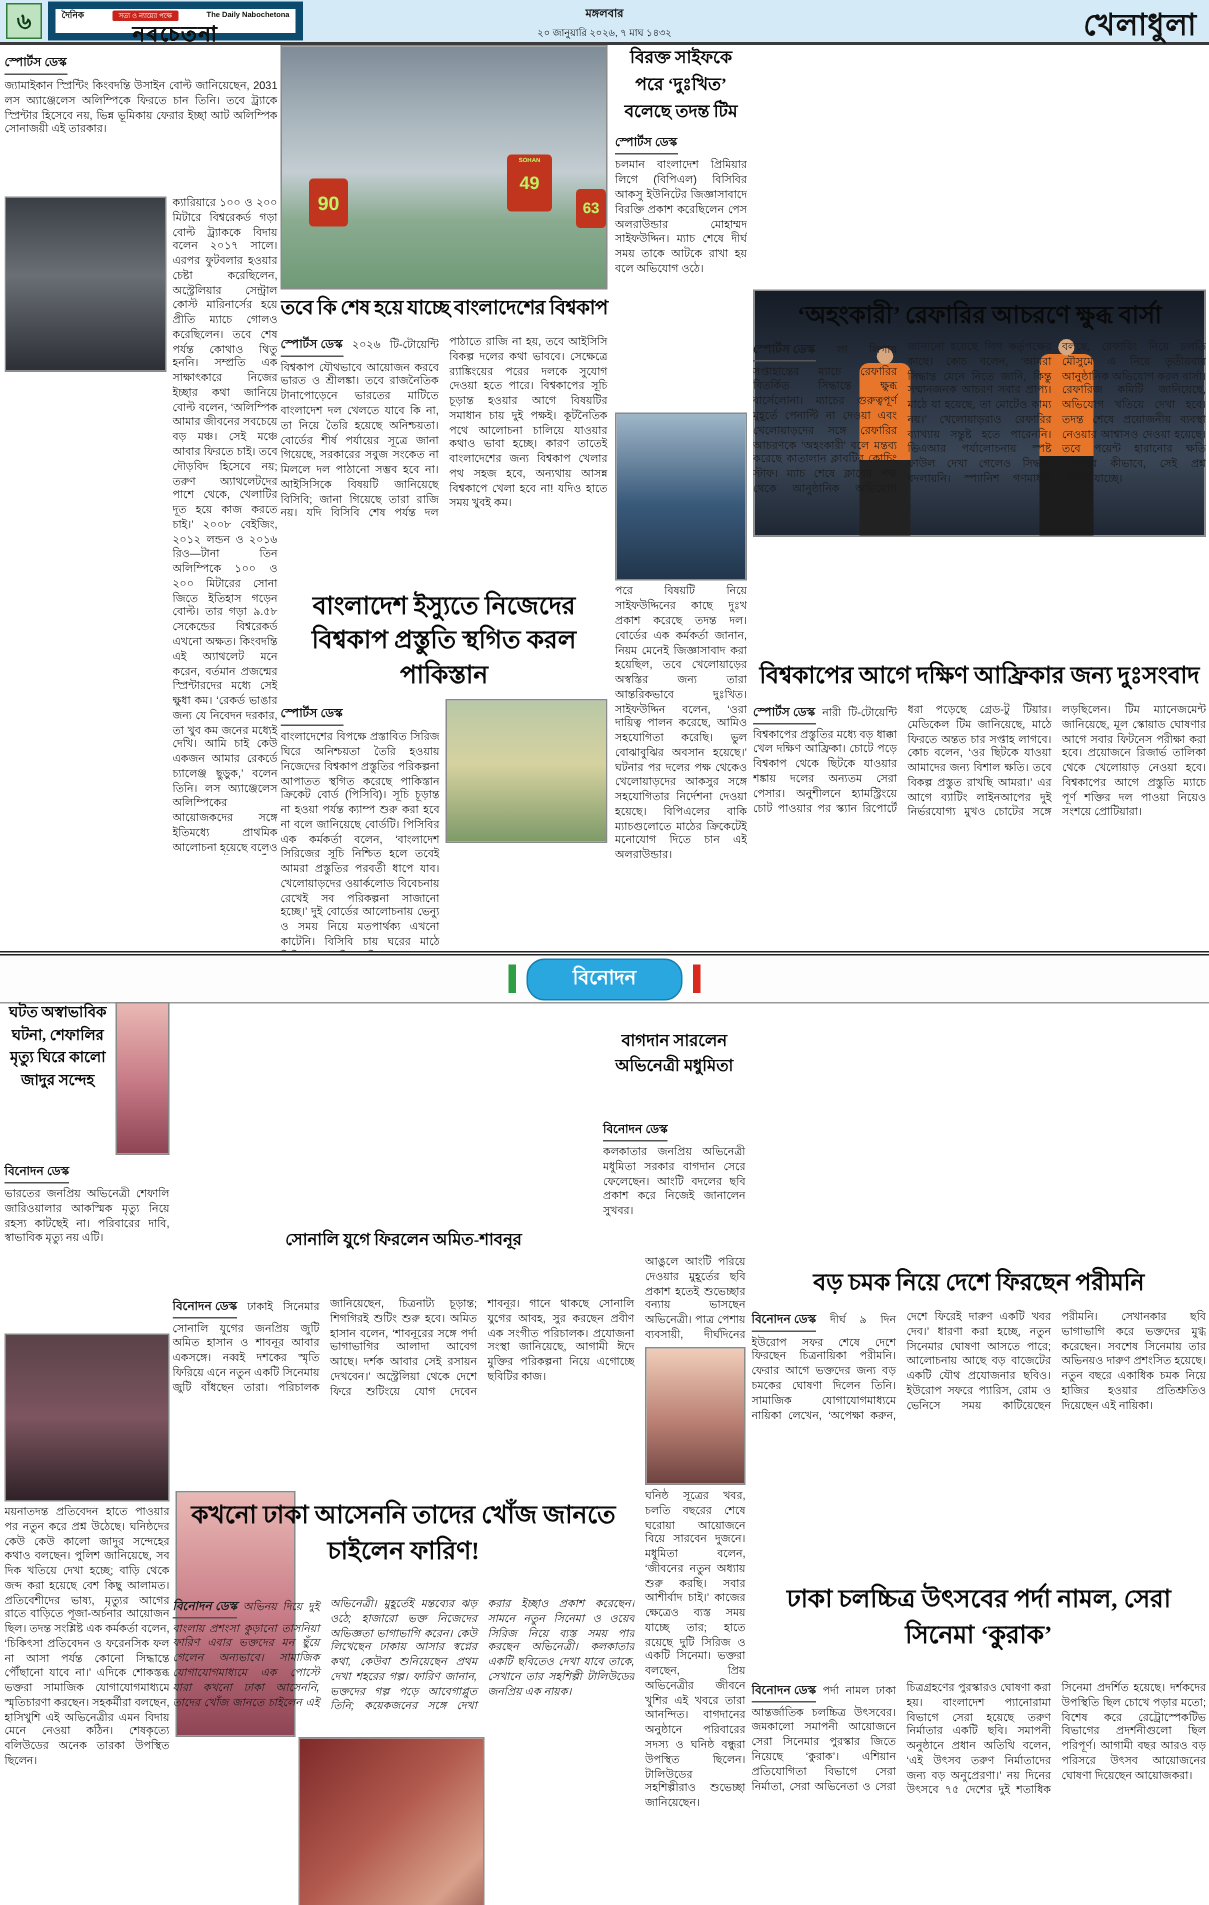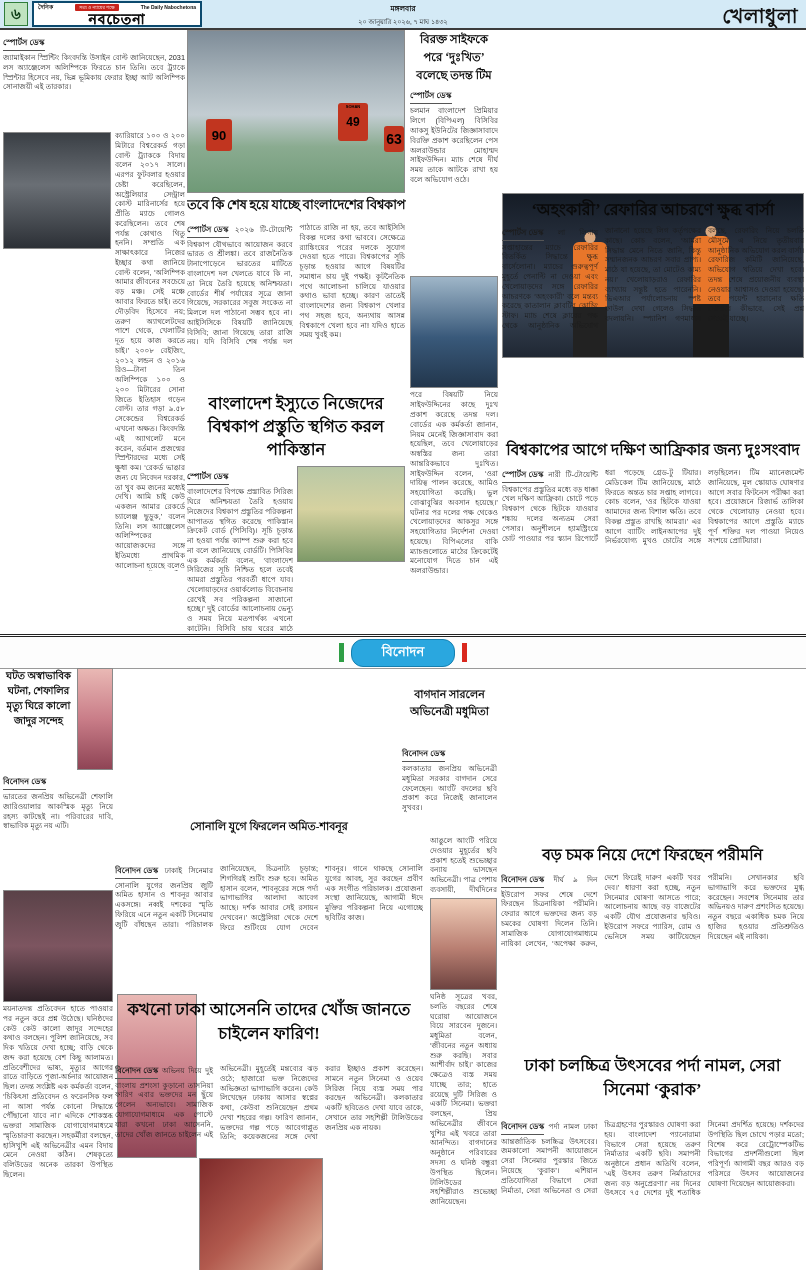--- a/index.html
+++ b/index.html
@@ -5,42 +5,42 @@
   html,body{margin:0;padding:0;background:#e8e8e8;}
   #page{position:relative;width:806px;height:1270px;background:#ffffff;overflow:hidden;
         font-family:"Liberation Sans", sans-serif;color:#111;}
   
   .masthead{position:absolute;left:0;top:0;width:806px;height:28px;background:#d4eaf6;
             border-bottom:2px solid #3b3b3b;}
   .pagenum{position:absolute;left:4px;top:2px;width:22px;height:22px;background:#bfe3c0;
            border:1px solid #2f7d3a;display:flex;align-items:center;justify-content:center;
            font-weight:bold;font-size:15px;color:#0c3b14;}
   .logo{position:absolute;left:32px;top:1px;width:170px;height:26px;background:#fff;
-        border:2px solid #0c4a6e;padding:0 4px;box-sizing:border-box;}
+        border:5px solid #0c4a6e;padding:0 4px;box-sizing:border-box;}
   .logo .tiny-row{display:flex;justify-content:space-between;align-items:center;height:8px;}
   .logo .daily{font-size:6px;font-weight:bold;}
   .logo .ribbon{background:#c8241b;color:#fff;font-size:4.5px;padding:0 4px;border-radius:1px;line-height:7px;}
   .logo .en{font-size:5px;font-weight:bold;}
   .logo .name{font-size:14px;font-weight:bold;letter-spacing:1px;line-height:16px;text-align:center;
               text-shadow:0 0 0 #000;}
   .dateblock{position:absolute;left:300px;top:3px;width:206px;text-align:center;}
   .weekday{font-size:7.5px;font-weight:bold;}
   .dateline{font-size:6.5px;margin-top:2px;}
   .section-title{position:absolute;right:8px;top:1px;font-size:20px;font-weight:bold;letter-spacing:0.5px;}
   
   .art{position:absolute;box-sizing:border-box;}
   .h-big{font-weight:bold;color:#0a0a0a;text-align:center;font-family:"Liberation Serif",serif;}
   .one-line{white-space:nowrap;overflow:hidden;}
   .byline{font-size:8px;font-weight:bold;border-bottom:1px solid #555;display:inline-block;
           padding-bottom:1px;margin:2px 0 2px 0;}
   .bodytxt{font-size:7.3px;line-height:1.34;text-align:justify;color:#1c1c1c;overflow:hidden;}
   .cols2{column-count:2;column-gap:7px;}
   .cols3{column-count:3;column-gap:7px;}
   .photo{position:relative;overflow:hidden;border:1px solid #8a8a8a;box-sizing:border-box;}
-  .jersey{position:absolute;background:#c1351f;border-radius:3px;color:#000000;font-weight:bold;
+  .jersey{position:absolute;background:#c1351f;border-radius:3px;color:#bef264;font-weight:bold;
           display:flex;align-items:center;justify-content:center;}
   .jersey small{font-size:4px;position:absolute;top:1px;left:0;right:0;text-align:center;}
   
   .p-team{background:linear-gradient(180deg,#7e8c98 0%,#a9b5bc 30%,#c3cdd2 52%,#8aab90 72%,#6f9a77 100%);}
   .p-ref{background:linear-gradient(180deg,#151c26 0%,#2a3342 38%,#3a4656 68%,#1f2733 100%);}
   .p-bolt{background:linear-gradient(180deg,#3a3f45 0%,#6a6f75 45%,#2c3036 100%);}
   .p-saif{background:linear-gradient(180deg,#9fb6c8 0%,#39597a 55%,#22364c 100%);}
   .p-pak{background:linear-gradient(180deg,#b9c8a6 0%,#d6d2a0 45%,#7e9a68 100%);}
   .p-pink{background:linear-gradient(180deg,#e9b8b4 0%,#c97d88 50%,#8f4455 100%);}
   .p-redscene{background:linear-gradient(135deg,#7e2a2a 0%,#b25a4e 40%,#d8a08a 70%,#5f2020 100%);}
@@ -90,21 +90,21 @@
       <div class="bodytxt">ক্যারিয়ারে ১০০ ও ২০০ মিটারে বিশ্বরেকর্ড গড়া বোল্ট ট্র্যাককে বিদায় বলেন ২০১৭ সালে। এরপর ফুটবলার হওয়ার চেষ্টা করেছিলেন, অস্ট্রেলিয়ার সেন্ট্রাল কোস্ট মারিনার্সের হয়ে প্রীতি ম্যাচে গোলও করেছিলেন। তবে শেষ পর্যন্ত কোথাও থিতু হননি। সম্প্রতি এক সাক্ষাৎকারে নিজের ইচ্ছার কথা জানিয়ে বোল্ট বলেন, ‘অলিম্পিক আমার জীবনের সবচেয়ে বড় মঞ্চ। সেই মঞ্চে আবার ফিরতে চাই। তবে দৌড়বিদ হিসেবে নয়; তরুণ অ্যাথলেটদের পাশে থেকে, খেলাটির দূত হয়ে কাজ করতে চাই।’ ২০০৮ বেইজিং, ২০১২ লন্ডন ও ২০১৬ রিও—টানা তিন অলিম্পিকে ১০০ ও ২০০ মিটারের সোনা জিতে ইতিহাস গড়েন বোল্ট। তার গড়া ৯.৫৮ সেকেন্ডের বিশ্বরেকর্ড এখনো অক্ষত। কিংবদন্তি এই অ্যাথলেট মনে করেন, বর্তমান প্রজন্মের স্প্রিন্টারদের মধ্যে সেই ক্ষুধা কম। ‘রেকর্ড ভাঙার জন্য যে নিবেদন দরকার, তা খুব কম জনের মধ্যেই দেখি। আমি চাই কেউ একজন আমার রেকর্ডে চ্যালেঞ্জ ছুড়ুক,’ বলেন তিনি। লস অ্যাঞ্জেলেস অলিম্পিকের আয়োজকদের সঙ্গে ইতিমধ্যে প্রাথমিক আলোচনা হয়েছে বলেও জানান বোল্ট। সব ঠিক থাকলে আসরে অ্যাম্বাসেডর হিসেবেই দেখা যাবে তাকে।</div>
     </div>
   </div>
 
   <div class="photo p-team art" style="left:187px;top:30px;width:218px;height:163px;">
     <span class="jersey" style="left:18px;top:88px;width:26px;height:32px;font-size:13px;">90</span>
     <span class="jersey" style="left:150px;top:72px;width:30px;height:38px;font-size:12px;">
       <small>SOHAN</small>
       <span>49</span>
     </span>
-    <span class="jersey" style="left:196px;top:95px;width:20px;height:26px;font-size:14px;">63</span>
+    <span class="jersey" style="left:196px;top:95px;width:20px;height:26px;font-size:10px;">63</span>
   </div>
   <div class="art h-big one-line" style="left:187px;top:195px;width:220px;font-size:13px;letter-spacing:-0.3px;">তবে কি শেষ হয়ে যাচ্ছে বাংলাদেশের বিশ্বকাপ খেলা</div>
   <div class="art" style="left:187px;top:223px;width:218px;height:167px;">
     <div class="bodytxt cols2" style="height:167px;">
       <span class="byline">স্পোর্টস ডেস্ক</span>
       <span>২০২৬ টি-টোয়েন্টি বিশ্বকাপ যৌথভাবে আয়োজন করবে ভারত ও শ্রীলঙ্কা। তবে রাজনৈতিক টানাপোড়েনে ভারতের মাটিতে বাংলাদেশ দল খেলতে যাবে কি না, তা নিয়ে তৈরি হয়েছে অনিশ্চয়তা। বোর্ডের শীর্ষ পর্যায়ের সূত্রে জানা গিয়েছে, সরকারের সবুজ সংকেত না মিললে দল পাঠানো সম্ভব হবে না। আইসিসিকে বিষয়টি জানিয়েছে বিসিবি; জানা গিয়েছে তারা রাজি নয়। যদি বিসিবি শেষ পর্যন্ত দল পাঠাতে রাজি না হয়, তবে আইসিসি বিকল্প দলের কথা ভাববে। সেক্ষেত্রে র‍্যাঙ্কিংয়ের পরের দলকে সুযোগ দেওয়া হতে পারে। বিশ্বকাপের সূচি চূড়ান্ত হওয়ার আগে বিষয়টির সমাধান চায় দুই পক্ষই। কূটনৈতিক পথে আলোচনা চালিয়ে যাওয়ার কথাও ভাবা হচ্ছে। কারণ তাতেই বাংলাদেশের জন্য বিশ্বকাপ খেলার পথ সহজ হবে, অন্যথায় আসন্ন বিশ্বকাপে খেলা হবে না! যদিও হাতে সময় খুবই কম।</span>
     </div>
   </div>
 
   <div class="art" style="left:410px;top:31px;width:88px;height:601px;">
@@ -170,21 +170,21 @@
   <div class="art h-big one-line" style="left:115px;top:818px;width:308px;font-size:11px;">সোনালি যুগে ফিরলেন অমিত-শাবনূর</div>
   <div class="art" style="left:115px;top:864px;width:308px;height:132px;">
     <div class="bodytxt cols3" style="height:132px;">
       <span class="byline">বিনোদন ডেস্ক</span>
       <span>ঢাকাই সিনেমার সোনালি যুগের জনপ্রিয় জুটি অমিত হাসান ও শাবনূর আবার একসঙ্গে। নব্বই দশকের স্মৃতি ফিরিয়ে এনে নতুন একটি সিনেমায় জুটি বাঁধছেন তারা। পরিচালক জানিয়েছেন, চিত্রনাট্য চূড়ান্ত; শিগগিরই শুটিং শুরু হবে। অমিত হাসান বলেন, ‘শাবনূরের সঙ্গে পর্দা ভাগাভাগির আলাদা আবেগ আছে। দর্শক আবার সেই রসায়ন দেখবেন।’ অস্ট্রেলিয়া থেকে দেশে ফিরে শুটিংয়ে যোগ দেবেন শাবনূর। গানে থাকছে সোনালি যুগের আবহ, সুর করছেন প্রবীণ এক সংগীত পরিচালক। প্রযোজনা সংস্থা জানিয়েছে, আগামী ঈদে মুক্তির পরিকল্পনা নিয়ে এগোচ্ছে ছবিটির কাজ।</span>
     </div>
   </div>
 
   <div class="art h-big" style="left:115px;top:998px;width:308px;font-size:16.5px;line-height:1.45;">কখনো ঢাকা আসেননি তাদের খোঁজ জানতে চাইলেন ফারিণ!</div>
   <div class="art" style="left:115px;top:1064px;width:308px;height:200px;">
-    <div class="bodytxt cols3" style="height:200px;">
+    <div class="bodytxt cols3" style="height:200px;font-style:italic;">
       <span class="byline">বিনোদন ডেস্ক</span>
       <span>অভিনয় দিয়ে দুই বাংলায় প্রশংসা কুড়ানো তাসনিয়া ফারিণ এবার ভক্তদের মন ছুঁয়ে গেলেন অন্যভাবে। সামাজিক যোগাযোগমাধ্যমে এক পোস্টে যারা কখনো ঢাকা আসেননি, তাদের খোঁজ জানতে চাইলেন এই অভিনেত্রী। মুহূর্তেই মন্তব্যের ঝড় ওঠে; হাজারো ভক্ত নিজেদের অভিজ্ঞতা ভাগাভাগি করেন। কেউ লিখেছেন ঢাকায় আসার স্বপ্নের কথা, কেউবা শুনিয়েছেন প্রথম দেখা শহরের গল্প। ফারিণ জানান, ভক্তদের গল্প পড়ে আবেগাপ্লুত তিনি; কয়েকজনের সঙ্গে দেখা করার ইচ্ছাও প্রকাশ করেছেন। সামনে নতুন সিনেমা ও ওয়েব সিরিজ নিয়ে ব্যস্ত সময় পার করছেন অভিনেত্রী। কলকাতার একটি ছবিতেও দেখা যাবে তাকে, সেখানে তার সহশিল্পী টালিউডের জনপ্রিয় এক নায়ক।</span>
     </div>
   </div>
 
   <div class="art h-big" style="left:402px;top:686px;width:95px;font-size:11px;line-height:1.5;">বাগদান সারলেন অভিনেত্রী মধুমিতা</div>
   <div class="art" style="left:402px;top:742px;width:95px;height:88px;">
     <span class="byline">বিনোদন ডেস্ক</span>
     <div class="bodytxt" style="height:68px;">কলকাতার জনপ্রিয় অভিনেত্রী মধুমিতা সরকার বাগদান সেরে ফেলেছেন। আংটি বদলের ছবি প্রকাশ করে নিজেই জানালেন সুখবর।</div>
   </div>

